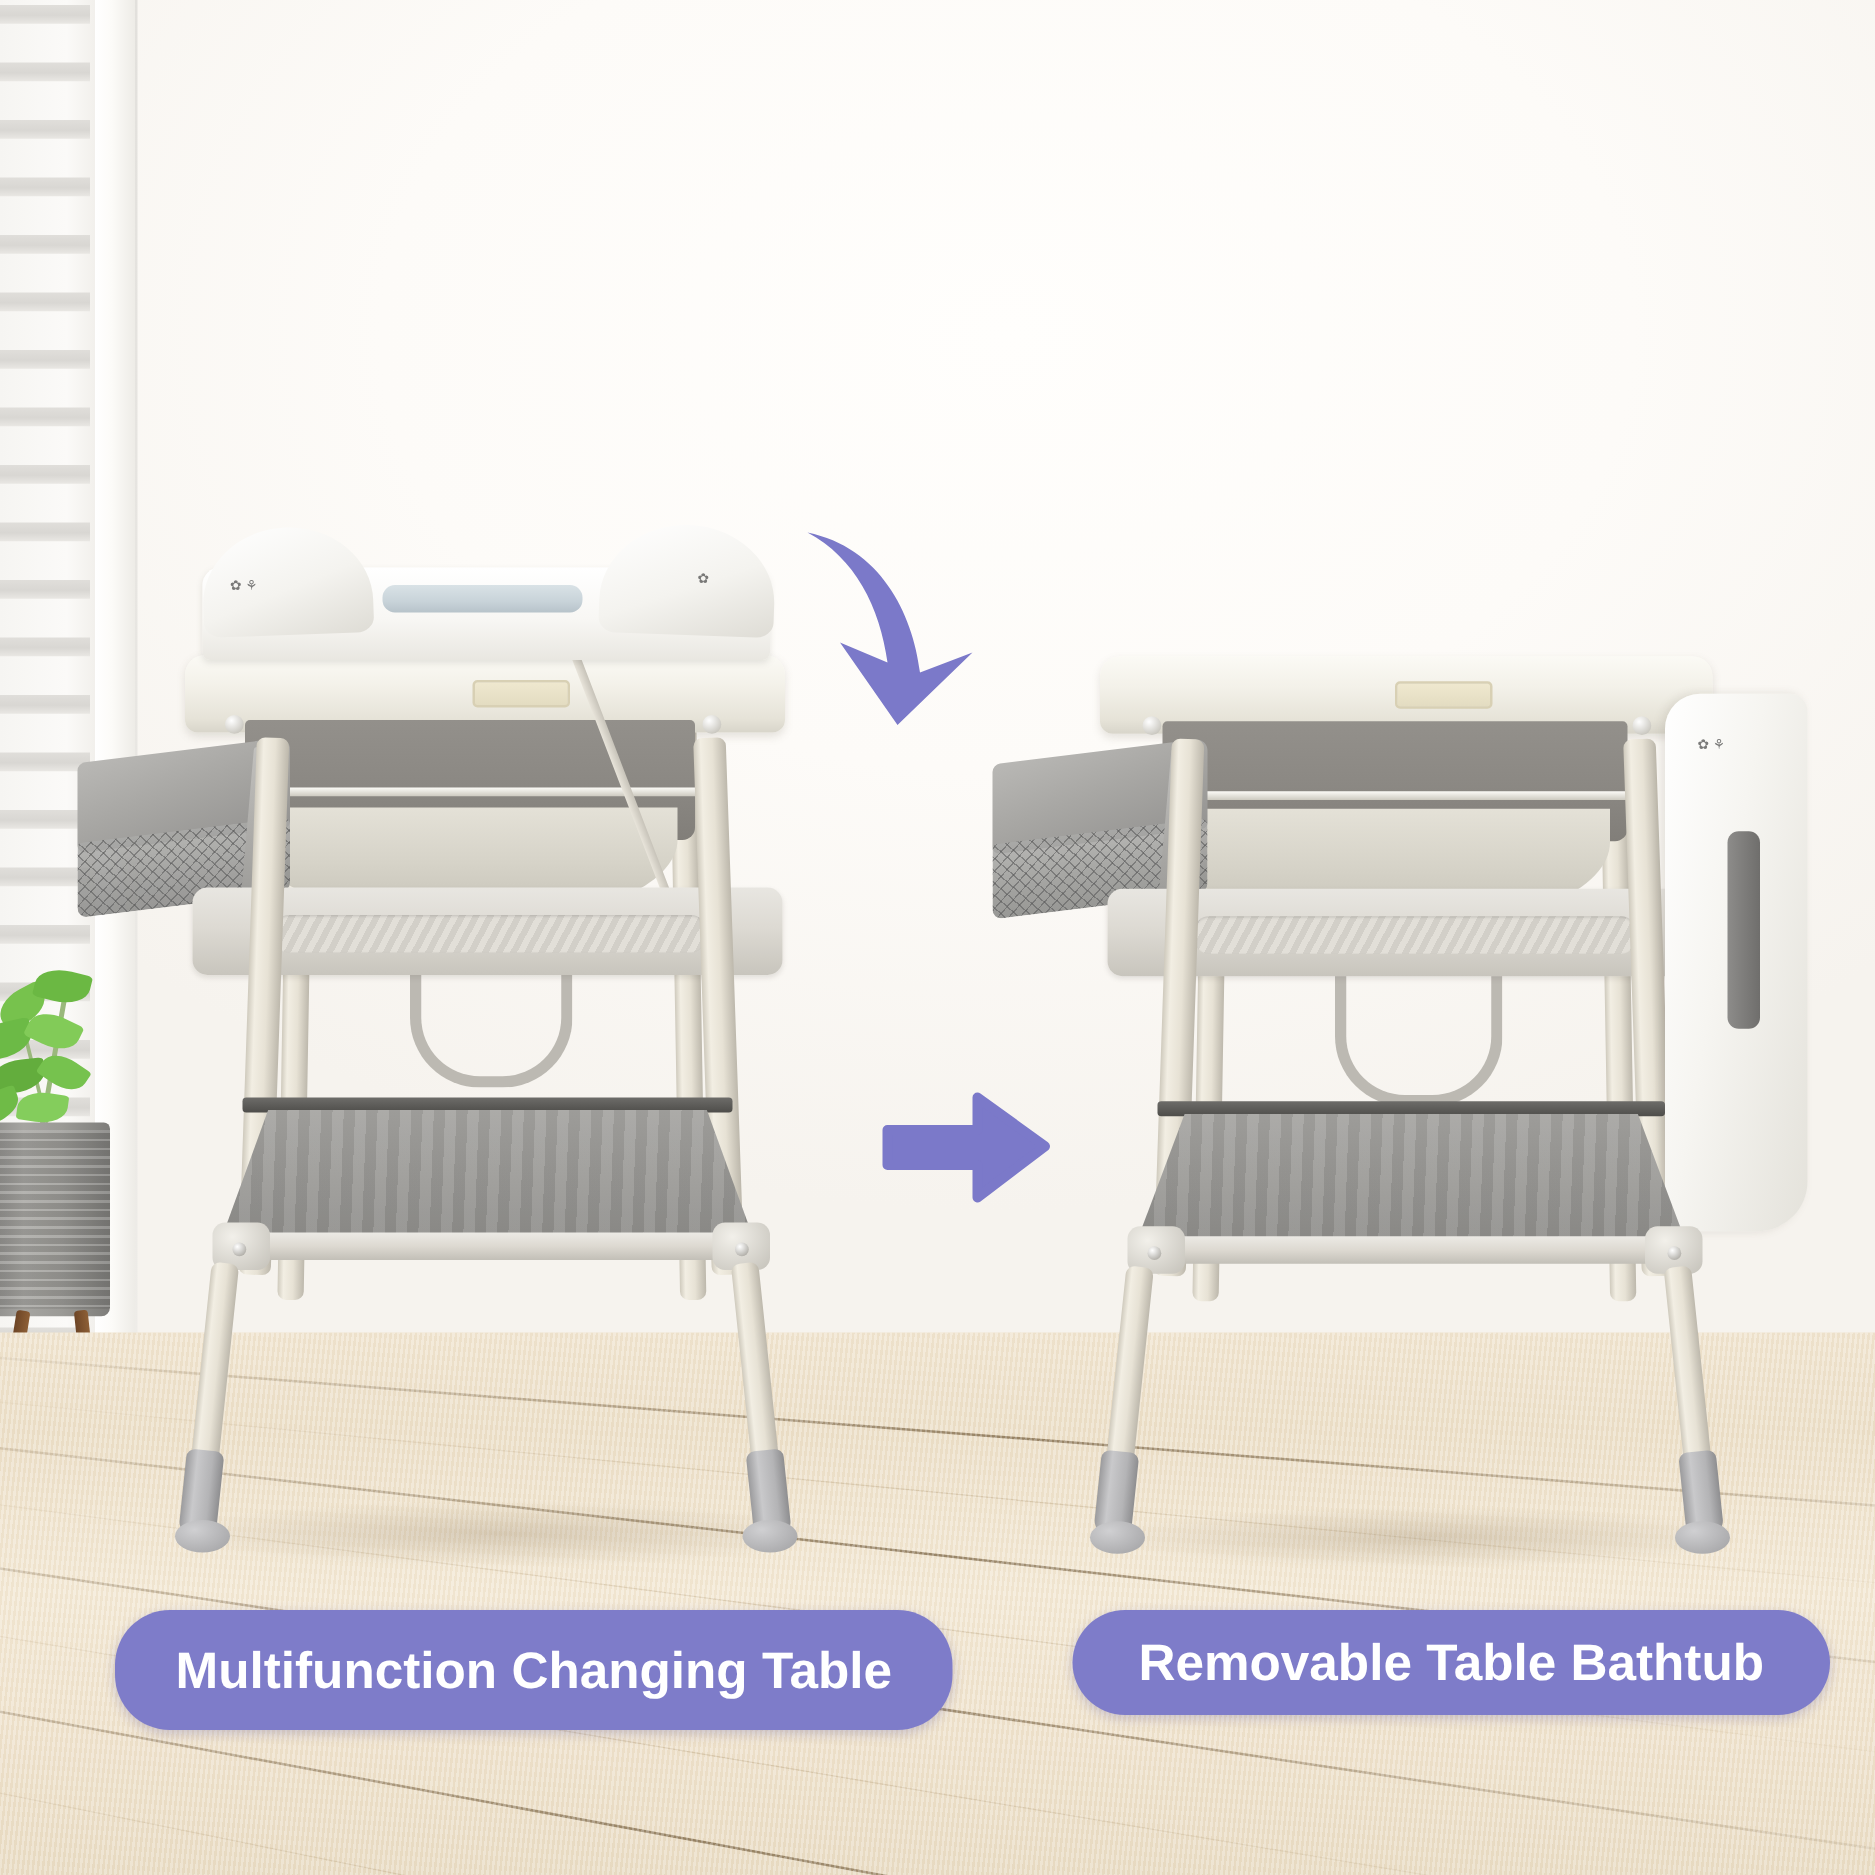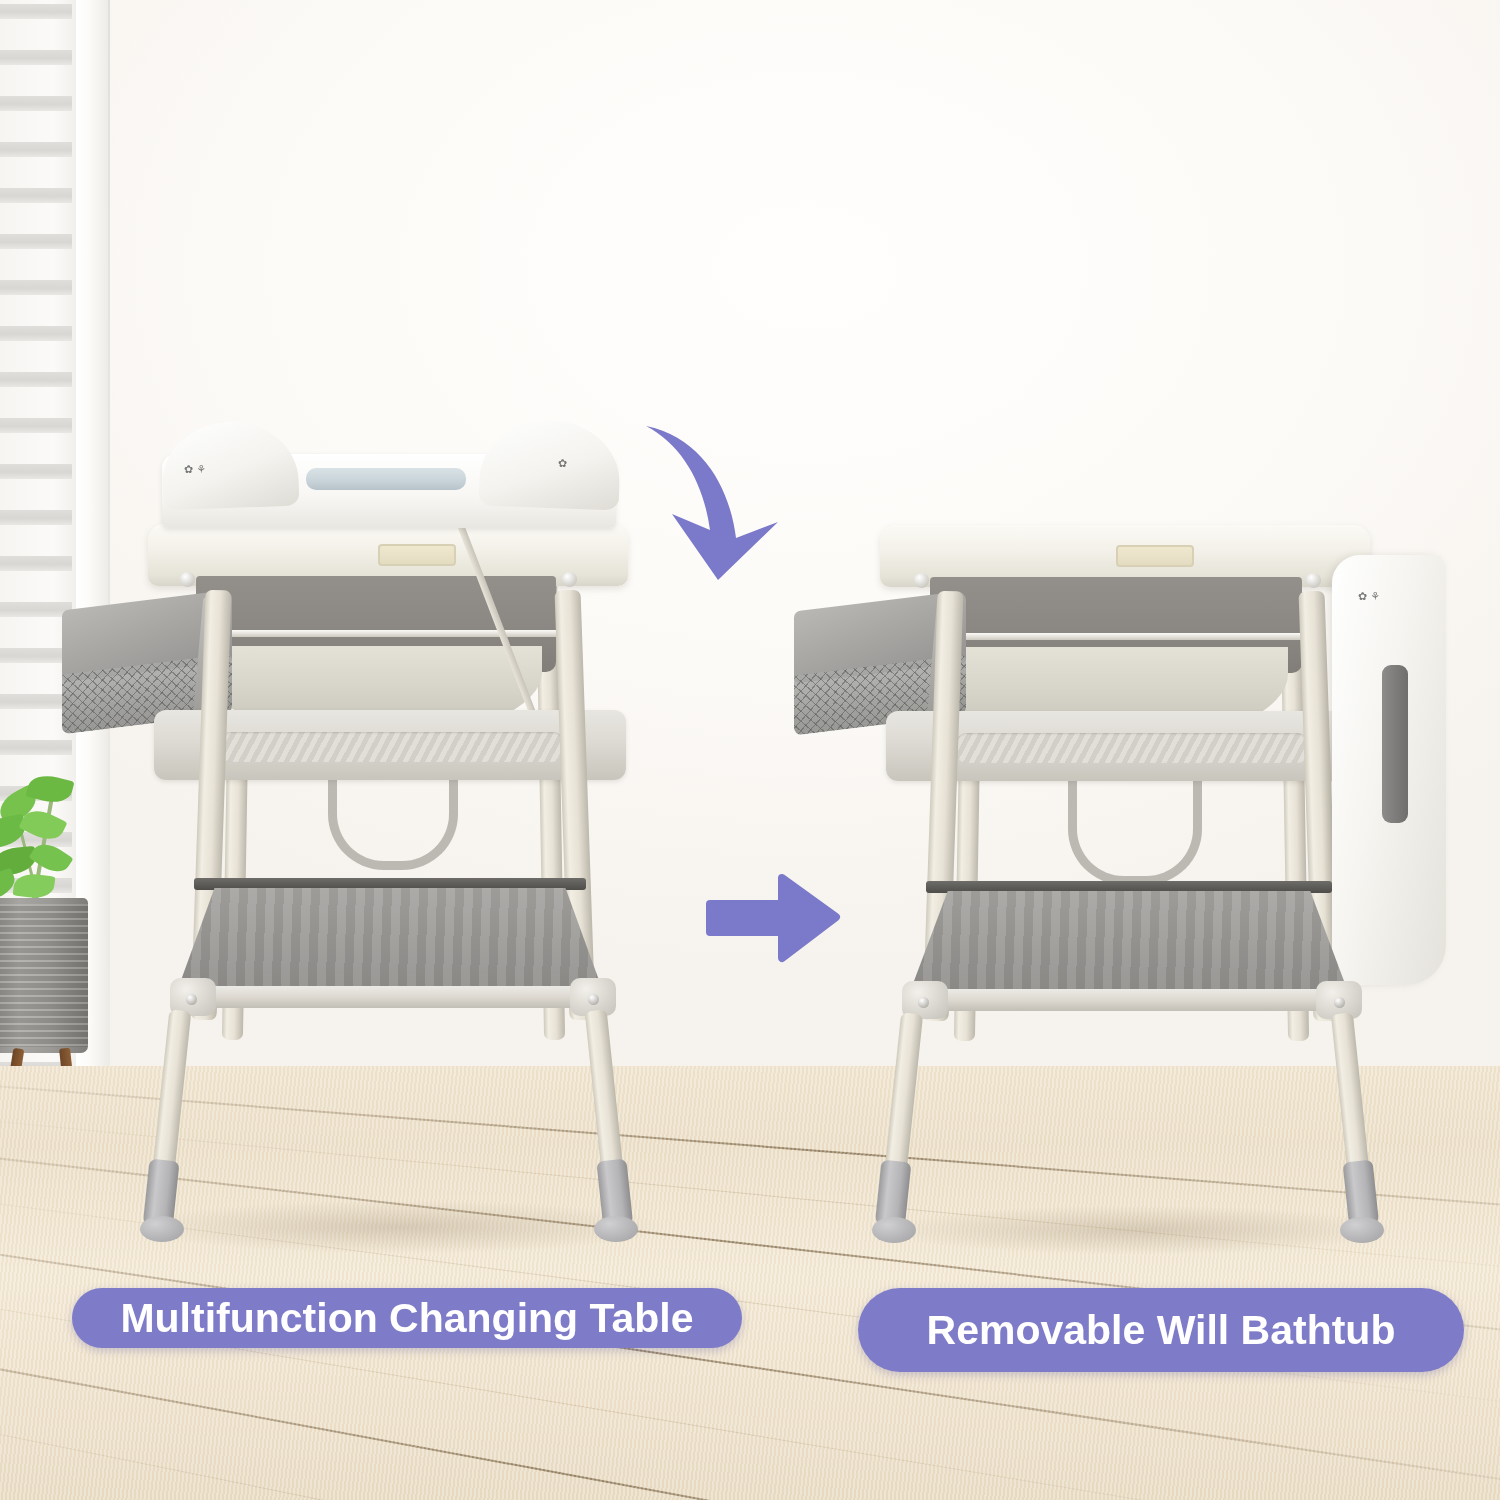--- a/index.html
+++ b/index.html
@@ -444,17 +444,17 @@
 
   <svg class="arrow-curved" viewBox="0 0 180 180" style="left:626px; top:402px; width:180px; height:180px;">
     <path d="M20 24 C 78 36, 104 88, 110 136 L 152 120 L 92 178 L 46 112 L 84 128 C 78 84, 58 44, 20 24 Z" fill="#7b79c9"></path>
   </svg>
 
   <svg class="arrow-right" viewBox="0 0 140 110" style="left:702px; top:862px; width:140px; height:110px;">
     <path d="M8 42 L 80 42 L 80 16 L 134 55 L 80 96 L 80 70 L 8 70 Z" fill="#7b79c9" stroke="#7b79c9" stroke-width="8" stroke-linejoin="round"></path>
   </svg>
 
 
-  <div class="pill" style="left:72px; top:1288px; width:670px; height:60px;">Multifunction Changing Table</div>
-
-  <div class="pill" style="left:858px; top:1288px; width:606px; height:84px;">Removable Will Bathtub</div>
+  <div class="pill" style="left:92px; top:1288px; width:670px; height:96px;">Multifunction Changing Table</div>
+
+  <div class="pill" style="left:858px; top:1288px; width:606px; height:84px;">Removable Table Bathtub</div>
 
 </div>
 
 </body></html>

